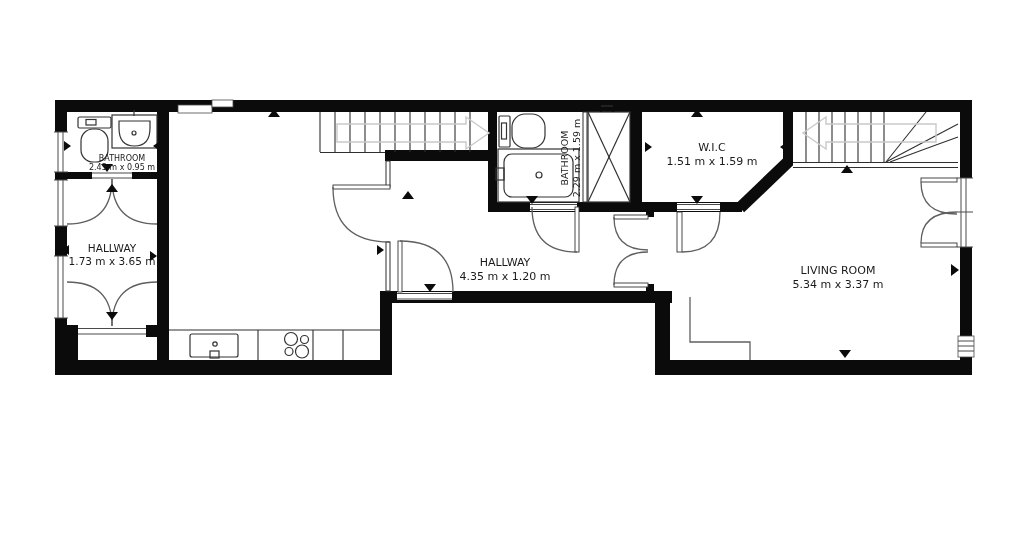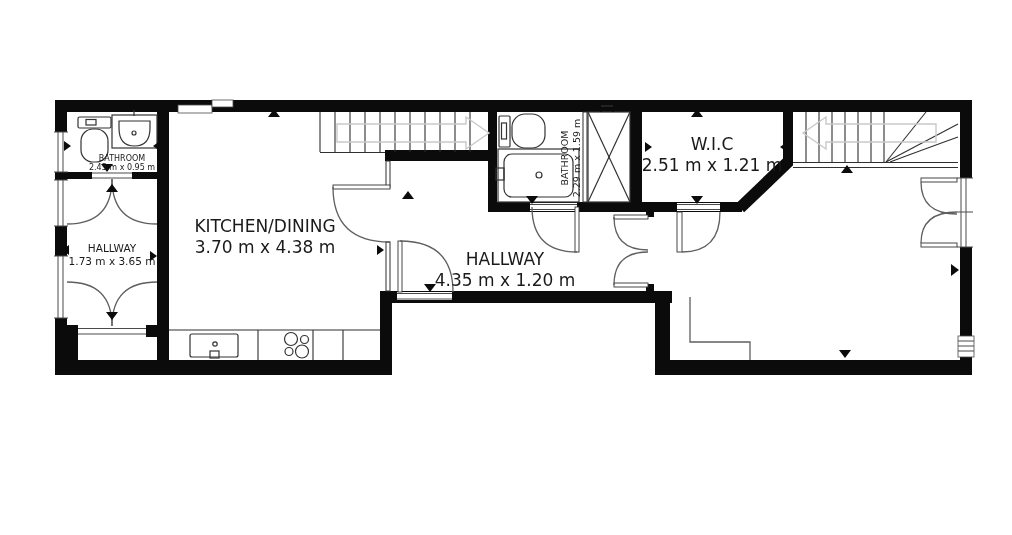--- a/index.html
+++ b/index.html
@@ -17,21 +17,21 @@
   .part{fill:#ffffff;stroke:var(--line);stroke-width:1;}
   .fixture{fill:#ffffff;stroke:#333;stroke-width:1.2;}
   .fixn{fill:none;stroke:#333;stroke-width:1.2;}
   .arc{fill:none;stroke:var(--arc);stroke-width:1.3;}
   .leaf{fill:#ffffff;stroke:#333;stroke-width:0.9;}
   .faded{fill:none;stroke:var(--faded);stroke-width:1.4;}
   .marker{fill:var(--wall);}
   .room-label{position:absolute;transform:translate(-50%,-50%);text-align:center;
               white-space:nowrap;line-height:1.25;color:var(--text);}
   .room-label .rn,.room-label .rd{display:block;}
-  .lbl-lg{font-size:17px;text-align:center;}
+  .lbl-lg{font-size:11px;text-align:center;}
   .lbl-md{font-size:10.5px;}
   .lbl-sm{font-size:8px;line-height:1.15;}
   .lbl-rot{transform:translate(-50%,-50%) rotate(-90deg);font-size:9.5px;}
 </style>
 </head>
 <body>
 
 <div id="stage">
 
   <svg id="plan-svg" width="1012" height="535" viewBox="0 0 1012 535">
@@ -298,34 +298,34 @@
   <div class="room-label lbl-sm" style="left:122px;top:163px;">
     <span class="rn">BATHROOM</span>
     <span class="rd">2.45 m x 0.95 m</span>
   </div>
 
   <div class="room-label lbl-md" style="left:112px;top:255px;">
     <span class="rn">HALLWAY</span>
     <span class="rd">1.73 m x 3.65 m</span>
   </div>
 
-  <div class="room-label lbl-lg" style="left:265px;top:237px;">
-    <span class="rn">KITCHEN/DINING</span>
-    <span class="rd">3.70 m x 4.38 m</span>
-  </div>
 
   <div class="room-label lbl-lg" style="left:505px;top:270px;">
     <span class="rn">HALLWAY</span>
     <span class="rd">4.35 m x 1.20 m</span>
   </div>
 
   <div class="room-label lbl-rot" style="left:571px;top:158px;">
     <span class="rn">BATHROOM</span>
     <span class="rd">2.29 m x 1.59 m</span>
   </div>
 
   <div class="room-label lbl-lg" style="left:712px;top:155px;">
     <span class="rn">W.I.C</span>
-    <span class="rd">2.51 m x 1.21 m</span>
-  </div>
-
+    <span class="rd">1.51 m x 1.59 m</span>
+  </div>
+
+  <div class="room-label lbl-lg" style="left:838px;top:278px;">
+    <span class="rn">LIVING ROOM</span>
+    <span class="rd">5.34 m x 3.37 m</span>
+  </div>
 
 </div>
 
 </body></html>

